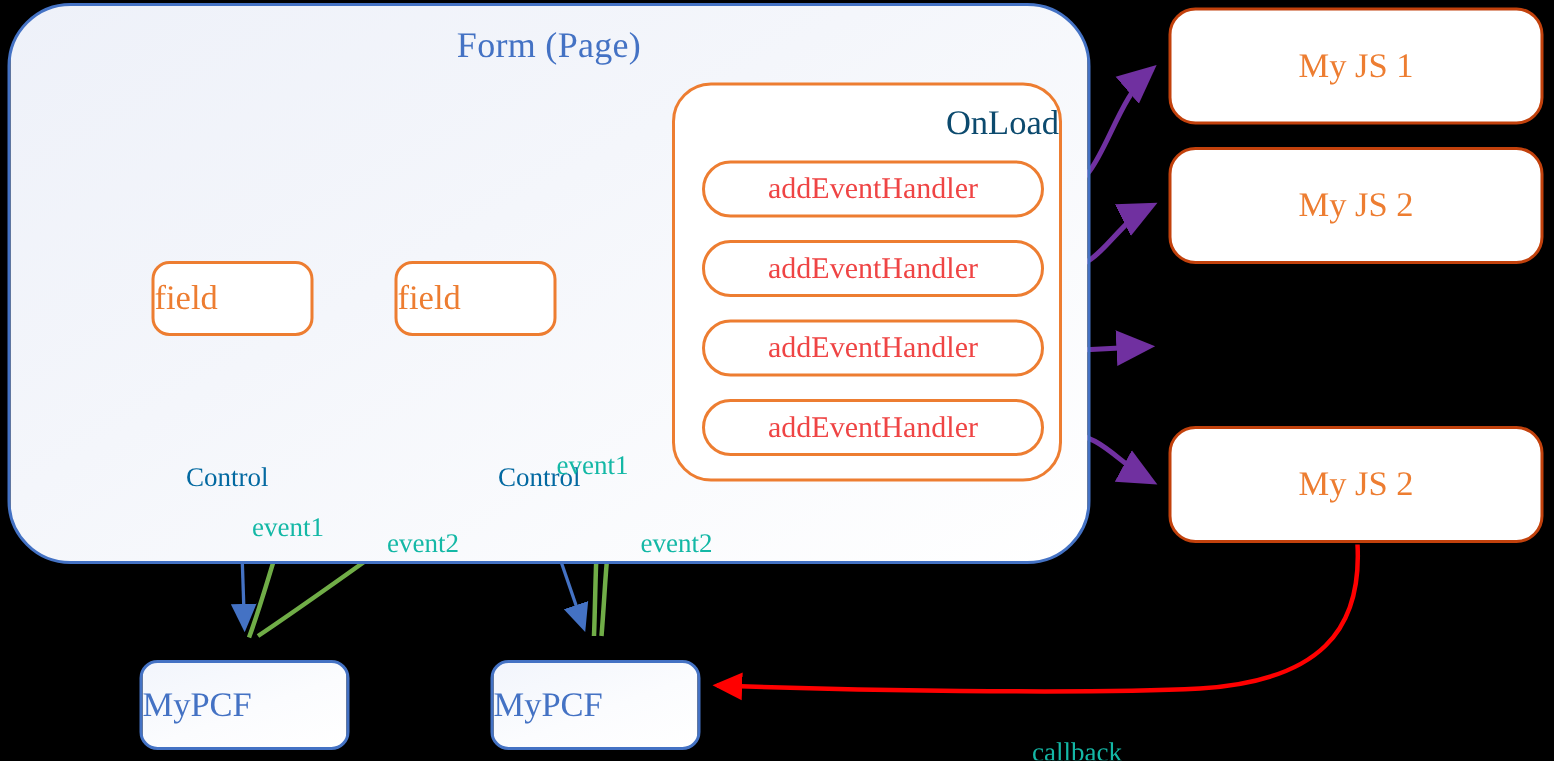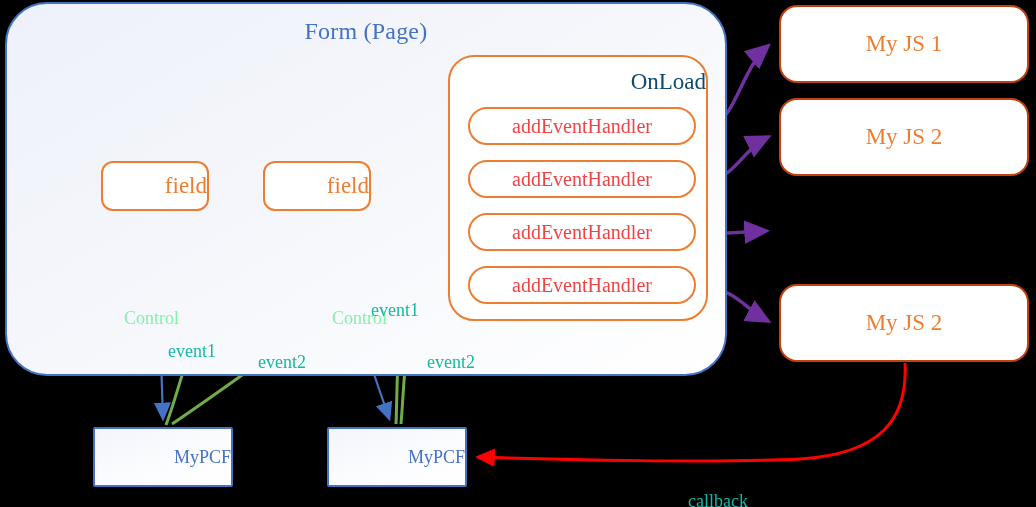--- a/index.html
+++ b/index.html
@@ -46,23 +46,24 @@
     font-size: 24px;
     letter-spacing: .2px;
   }
 
   
   .node {
     position: absolute;
     box-sizing: border-box;
     display: flex;
     align-items: center;
-    justify-content: flex-end;
+    justify-content: flex-start;
     border-radius: 14px;
     background: #ffffff;
+    margin-top: 13px;
   }
   .node-orange {
     border: 2px solid #ED7D31;
     color: #ED7D31;
   }
   .node-blue {
     border: 2px solid #4472C4;
     color: #4472C4;
     background: linear-gradient(160deg, #f2f5fc 0%, #fbfcfe 55%, #ffffff 100%);
   }
@@ -138,33 +139,33 @@
   .js-0 { top: 5px; }
   .js-1 { top: 98px; }
   .js-2 { top: 191px; }
   .js-3 { top: 284px; }
 
   
   .pcf-box {
     position: absolute;
     width: 140px;
     height: 60px;
-    font-size: 18px;
-    border-radius: 2px;
+    font-size: 23px;
+    border-radius: 12px;
   }
   .pcf-1 { left: 93px; top: 427px; }
   .pcf-2 { left: 327px; top: 427px; }
 
   
   .edge-label {
     position: absolute;
     font-size: 18px;
     white-space: nowrap;
   }
-  .label-blue  { color: #86efac; }
+  .label-blue  { color: #0369a1; }
   .label-green { color: #14b8a6; }
 
   .lbl-control-1 { left: 124px; top: 308px; }
   .lbl-control-2 { left: 332px; top: 308px; }
   .lbl-event1-1  { left: 168px; top: 341px; }
   .lbl-event1-2  { left: 371px; top: 300px; }
   .lbl-event2-1  { left: 258px; top: 352px; }
   .lbl-event2-2  { left: 427px; top: 352px; }
   .lbl-callback  { left: 688px; top: 491px; }
 </style>

